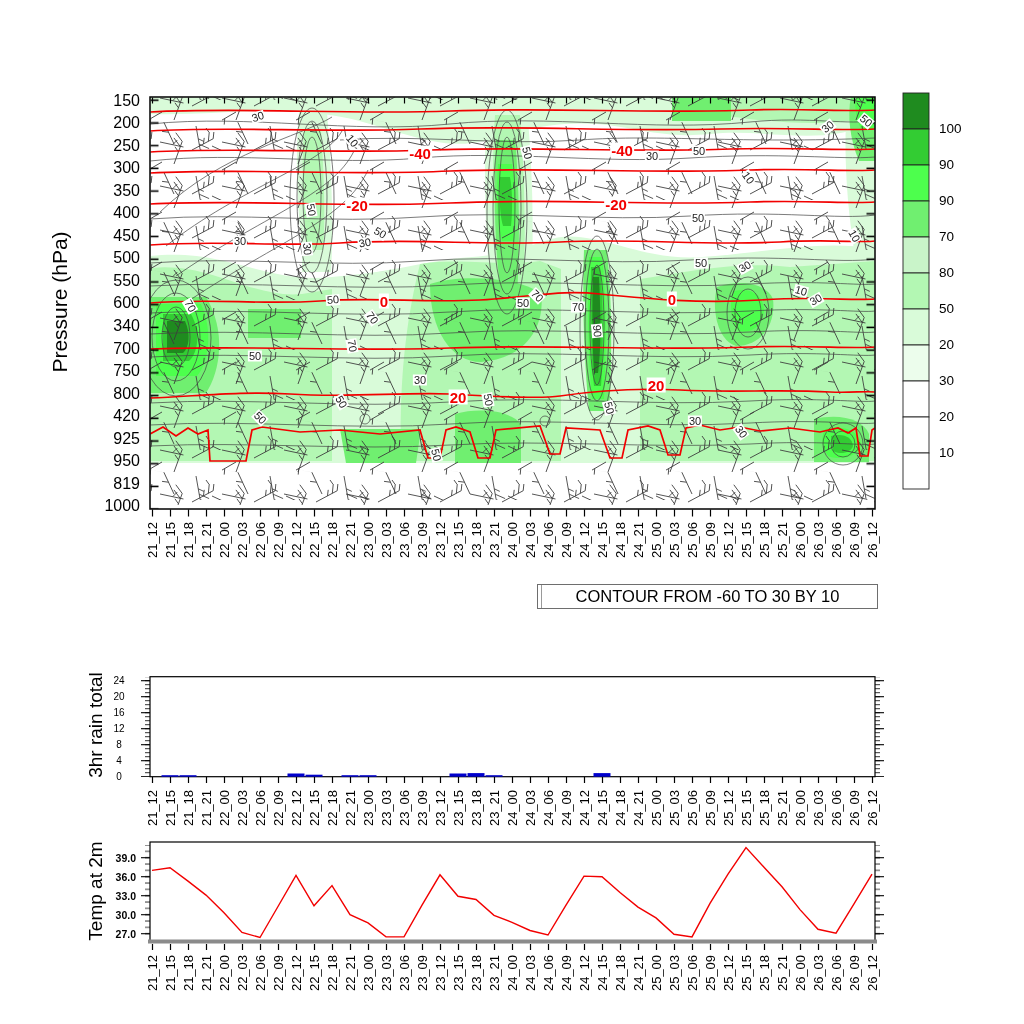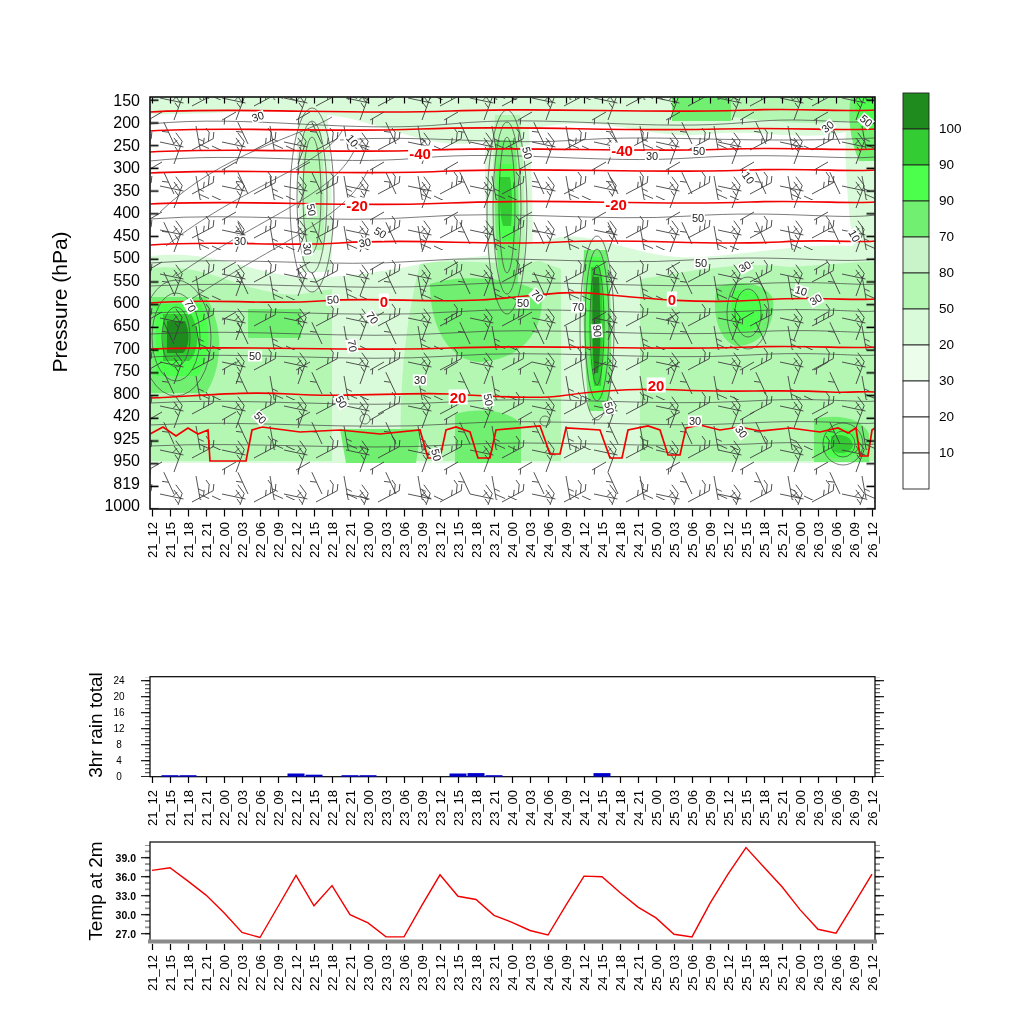--- a/index.html
+++ b/index.html
@@ -266,21 +266,21 @@
 <div>150</div>
       <div>200</div>
       <div>250</div>
       <div>300</div>
       <div>350</div>
       <div>400</div>
       <div>450</div>
       <div>500</div>
       <div>550</div>
       <div>600</div>
-      <div>650</div>
+      <div>340</div>
       <div>700</div>
       <div>750</div>
       <div>800</div>
       <div>420</div>
       <div>925</div>
       <div>950</div>
       <div>819</div>
       <div>1000</div>
     </div>
 
@@ -404,20 +404,23 @@
         <span>26_06</span>
       </div>
       <div class="tcell">
         <span>26_09</span>
       </div>
       <div class="tcell">
         <span>26_12</span>
       </div>
     </div>
 
+<div class="cbox">
+  <span>CONTOUR FROM -60 TO 30 BY 10</span>
+</div>
 
 <div class="ycol ycol-cbar">
 
 <div>100</div>
       <div>90</div>
       <div>90</div>
       <div>70</div>
       <div>80</div>
       <div>50</div>
       <div>20</div>

